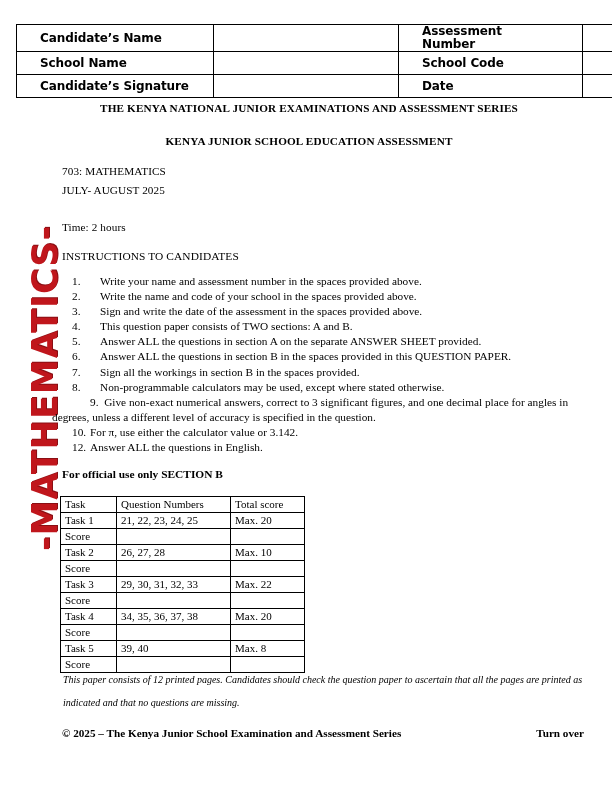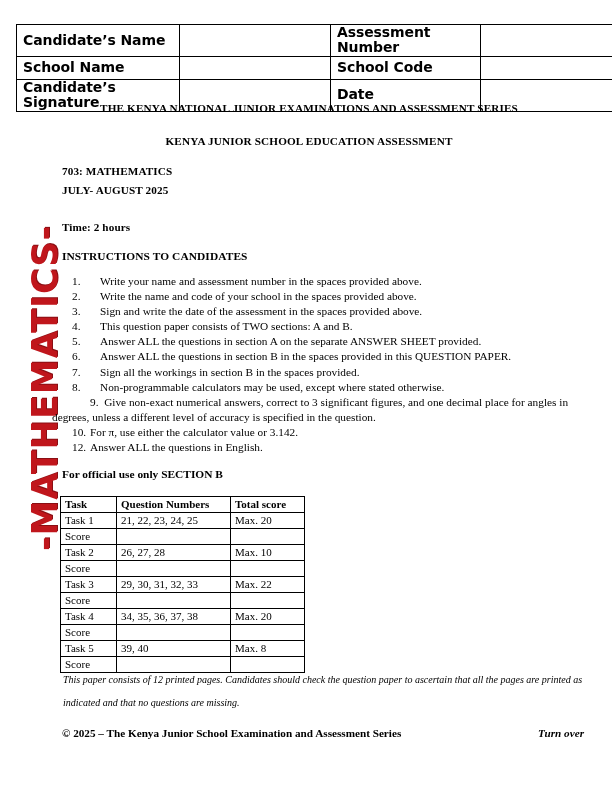--- a/index.html
+++ b/index.html
@@ -22,24 +22,24 @@
     position: absolute;
     left: 16px;
     top: 24px;
     width: 580px;
     border-collapse: collapse;
     table-layout: fixed;
   }
   .cand-table td {
     border: 1.4px solid #000;
     height: 22px;
-    padding: 0 6px;
+    padding: 0 23px;
     font-family: "DejaVu Sans", "Liberation Sans", sans-serif;
     font-weight: bold;
-    font-size: 14px;
+    font-size: 12px;
     line-height: 1.1;
     vertical-align: middle;
     letter-spacing: -0.1px;
   }
   .cand-table td.blank { background: #fff; }
   .col-a { width: 150px; }
   .col-b { width: 138px; }
   .col-c { width: 137px; }
   .col-d { width: 155px; }
 
@@ -53,21 +53,21 @@
     font-size: 11.2px;
     letter-spacing: 0.15px;
   }
   #series-title { top: 102px; }
   #assessment-title { top: 135px; }
 
   
   .left-line {
     position: absolute;
     left: 62px;
-    font-weight: bold;
+    font-weight: normal;
     font-size: 11.2px;
     letter-spacing: 0.1px;
   }
   #subject-line  { top: 165px; }
   #period-line   { top: 184px; }
   #time-line     { top: 221px; }
   #instr-heading { top: 250px; font-size: 11.4px; }
 
   
   .instructions {
@@ -120,21 +120,21 @@
   }
   .score-table th,
   .score-table td {
     border: 1px solid #000;
     height: 15px;
     padding: 0 4px;
     text-align: left;
     vertical-align: middle;
     line-height: 1;
   }
-  .score-table th { font-weight: bold; }
+  .score-table th { font-weight: normal; }
   .sc-task  { width: 47px; }
   .sc-qnums { width: 105px; margin-top: 30px; }
   .sc-total { width: 65px; }
 
   
   #paper-note {
     position: absolute;
     left: 63px;
     top: 668px;
     width: 528px;
@@ -149,21 +149,21 @@
     left: 62px;
     top: 727px;
     width: 528px;
     display: flex;
     justify-content: space-between;
     align-items: baseline;
     font-weight: bold;
     font-size: 11.2px;
     gap: 44px;
   }
-  #turn-over { font-style: italic; padding-right: 6px; margin-left: 28px; }
+  #turn-over { padding-right: 6px; margin-left: 28px; }
 
   
   #vertical-subject {
     position: absolute;
     left: -135px;
     top: 368px;
     width: 360px;
     transform: rotate(-90deg);
     transform-origin: center center;
     text-align: center;

